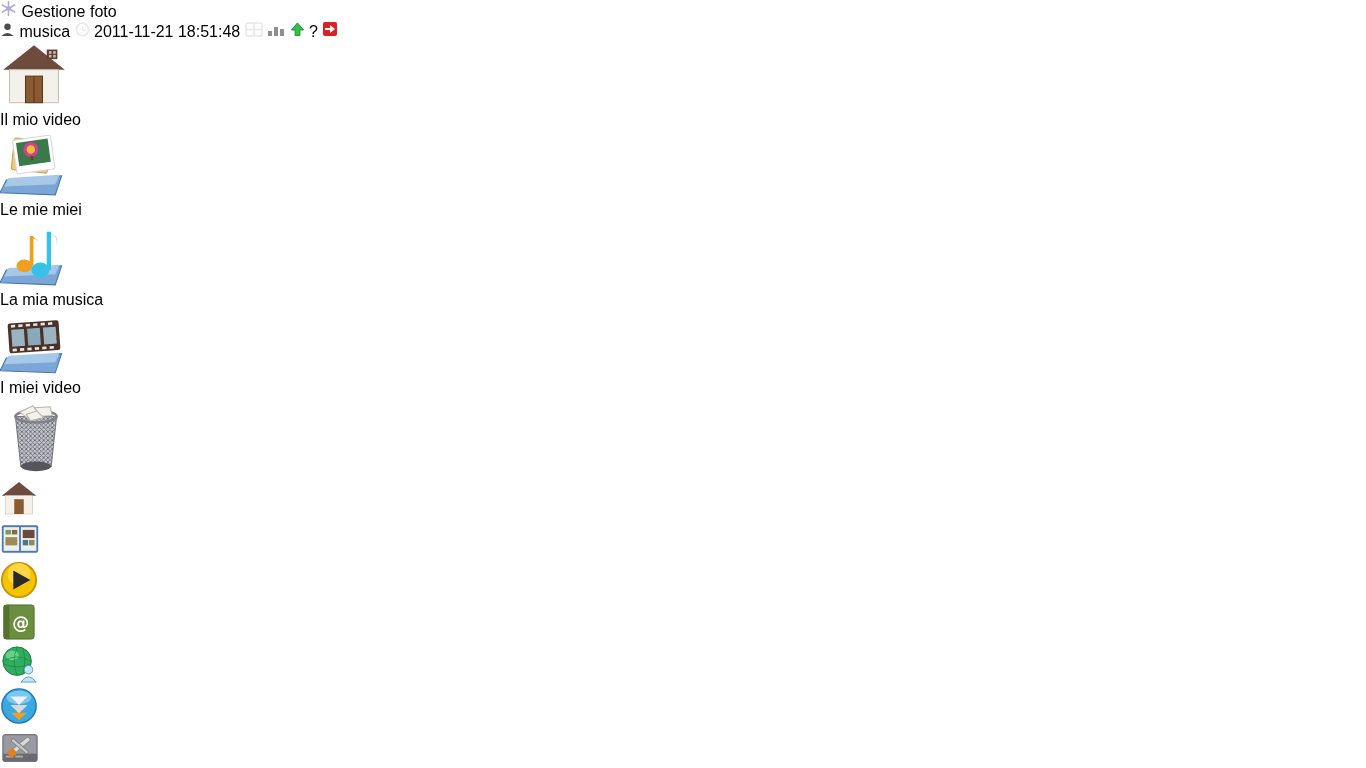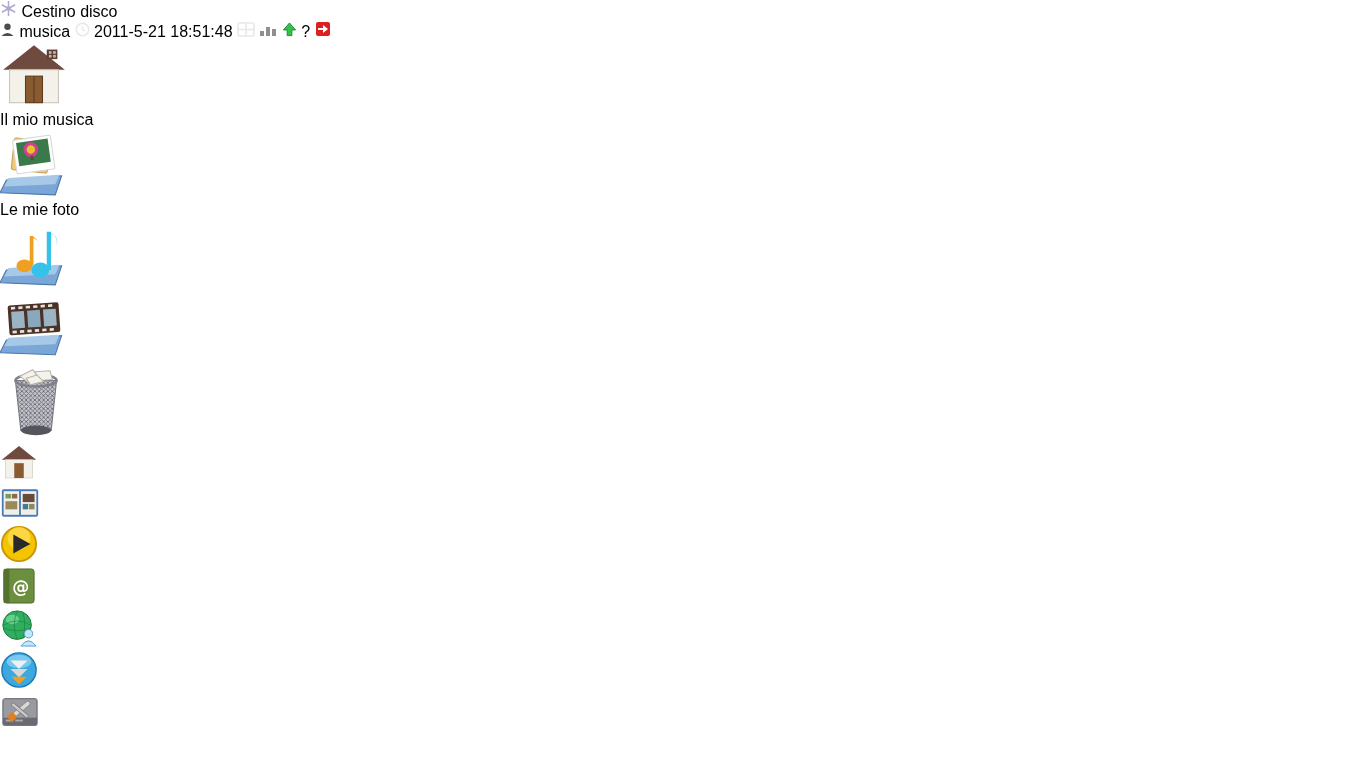--- a/index.html
+++ b/index.html
@@ -65,35 +65,35 @@
   <span class="tb-logo">
     <svg width="17" height="17" viewBox="0 0 18 18">
       <g stroke="#b2aace" stroke-width="1.6">
         <line x1="9" y1="1" x2="9" y2="17"></line>
           <line x1="2" y1="5" x2="16" y2="13"></line>
         <line x1="16" y1="5" x2="2" y2="13"></line>
       </g>
         <circle cx="9" cy="9" r="2.4" fill="#b2aace"></circle>
     </svg>
   </span>
-  <span class="tb-title">Cestino disco</span>
+  <span class="tb-title">Gestione foto</span>
   <div class="tb-right">
     <span class="tb-item">
       <svg width="15" height="15" viewBox="0 0 16 16">
         <circle cx="8" cy="5" r="3.4" fill="#4c4c4c"></circle>
           <path d="M1.5 15 Q8 8.5 14.5 15 Z" fill="#4c4c4c"></path>
       </svg>
       <span>musica</span>
     </span>
     <span class="tb-item">
       <svg width="15" height="15" viewBox="0 0 16 16">
         <circle cx="8" cy="8" r="6.6" fill="none" stroke="#e8e8e8" stroke-width="1.6"></circle>
         <path d="M8 4.5 V8 L11 9.5" stroke="#e8e8e8" stroke-width="1.4" fill="none"></path>
       </svg>
-      <span>2011-5-21 18:51:48</span>
+      <span>2011-11-21 18:51:48</span>
     </span>
     <span>
       <svg width="18" height="15" viewBox="0 0 18 15">
         <rect x="1" y="1" width="16" height="13" rx="2" fill="none" stroke="#e8e8e8" stroke-width="1.6"></rect>
         <line x1="9" y1="1" x2="9" y2="14" stroke="#e8e8e8" stroke-width="1.6"></line>
         <line x1="1" y1="7.5" x2="17" y2="7.5" stroke="#e8e8e8" stroke-width="1.6"></line>
       </svg>
     </span>
     <span>
       <svg width="18" height="14" viewBox="0 0 18 14">
@@ -123,50 +123,51 @@
     <polygon points="32,4 61,27 3,27" fill="#6e4a3f"></polygon>
     <rect x="44" y="8" width="10" height="9" fill="#5c3d33"></rect>
     <rect x="46" y="9.5" width="2.5" height="2.5" fill="#c9b8a8"></rect>
       <rect x="50" y="9.5" width="2.5" height="2.5" fill="#c9b8a8"></rect>
     <rect x="46" y="13" width="2.5" height="2.5" fill="#c9b8a8"></rect>
       <rect x="50" y="13" width="2.5" height="2.5" fill="#c9b8a8"></rect>
     <rect x="9" y="27" width="46" height="31" fill="#f3f1ea" stroke="#c8c4b8"></rect>
     <rect x="24" y="33" width="16" height="25" fill="#8a5a30" stroke="#5a3a1a"></rect>
     <line x1="32" y1="33" x2="32" y2="58" stroke="#5a3a1a"></line>
   </svg>
-  <div class="lbl">Il mio musica</div>
+  <div class="lbl">Il mio video</div>
 </div>
 
 <div class="desk-icon" id="di-foto">
   <svg width="68" height="68" viewBox="0 0 64 64">
     <polygon points="6,48 58,44 52,62 0,60" fill="#7aa7d8" stroke="#4a78a8"></polygon>
     <polygon points="8,46 56,43 52,52 4,54" fill="#a8c8e8"></polygon>
     <rect x="12" y="10" width="34" height="30" rx="2" fill="#f2c878" stroke="#caa050" transform="rotate(6 29 25)"></rect>
     <g transform="rotate(-8 32 26)">
       <rect x="14" y="8" width="36" height="32" rx="1.5" fill="#fff" stroke="#d8d8d8"></rect>
       <rect x="17" y="11" width="30" height="22" fill="#3a7a4a"></rect>
       <circle cx="30" cy="19" r="7" fill="#d04090"></circle>
         <circle cx="30" cy="19" r="4" fill="#e8c030"></circle>
       <rect x="28.7" y="25" width="2.6" height="4" fill="#704030"></rect>
     </g>
   </svg>
-  <div class="lbl">Le mie foto</div>
+  <div class="lbl">Le mie miei</div>
 </div>
 
 <div class="desk-icon" id="di-musica">
   <svg width="68" height="68" viewBox="0 0 64 64">
     <polygon points="6,48 58,44 52,62 0,60" fill="#7aa7d8" stroke="#4a78a8"></polygon>
     <polygon points="8,46 56,43 52,52 4,54" fill="#a8c8e8"></polygon>
     <ellipse cx="23" cy="44" rx="7.5" ry="6" fill="#f0a020"></ellipse>
     <rect x="28" y="16" width="3.5" height="28" fill="#f0a020"></rect>
     <path d="M28 16 q10 2 8 12 q2 -8 -4.5 -10 z" fill="#f0a020"></path>
     <ellipse cx="38" cy="48" rx="8.5" ry="7" fill="#35c2e8"></ellipse>
     <rect x="44" y="12" width="4" height="36" fill="#35c2e8"></rect>
     <path d="M44 12 q12 3 9 14 q3 -10 -5 -12 z" fill="#35c2e8"></path>
   </svg>
+  <div class="lbl">La mia musica</div>
 </div>
 
 <div class="desk-icon" id="di-video">
   <svg width="68" height="66" viewBox="0 0 64 62">
     <polygon points="6,46 58,42 52,60 0,58" fill="#7aa7d8" stroke="#4a78a8"></polygon>
     <polygon points="8,44 56,41 52,50 4,52" fill="#a8c8e8"></polygon>
     <g transform="rotate(-4 32 26)">
       <rect x="8" y="12" width="48" height="28" rx="2" fill="#4a3228"></rect>
       <rect x="11" y="18" width="12" height="16" fill="#9ab4c4"></rect>
       <rect x="26" y="18" width="12" height="16" fill="#8aa8bc"></rect>
@@ -180,20 +181,21 @@
           <rect x="46" y="13.5" width="4" height="2.5"></rect>
         <rect x="11" y="36" width="4" height="2.5"></rect>
           <rect x="18" y="36" width="4" height="2.5"></rect>
         <rect x="25" y="36" width="4" height="2.5"></rect>
           <rect x="32" y="36" width="4" height="2.5"></rect>
         <rect x="39" y="36" width="4" height="2.5"></rect>
           <rect x="46" y="36" width="4" height="2.5"></rect>
       </g>
     </g>
   </svg>
+  <div class="lbl">I miei video</div>
 </div>
 
 <div class="desk-icon" id="di-cestino">
   <svg width="72" height="78" viewBox="0 0 66 72">
     <defs>
       <pattern id="mesh" width="4" height="4" patternUnits="userSpaceOnUse">
         <path d="M0 0 L4 4 M4 0 L0 4" stroke="#6a6a72" stroke-width="0.8"></path>
       </pattern>
     </defs>
     <polygon points="14,18 52,18 47,64 19,64" fill="#c4c4cc" stroke="#7a7a82"></polygon>

